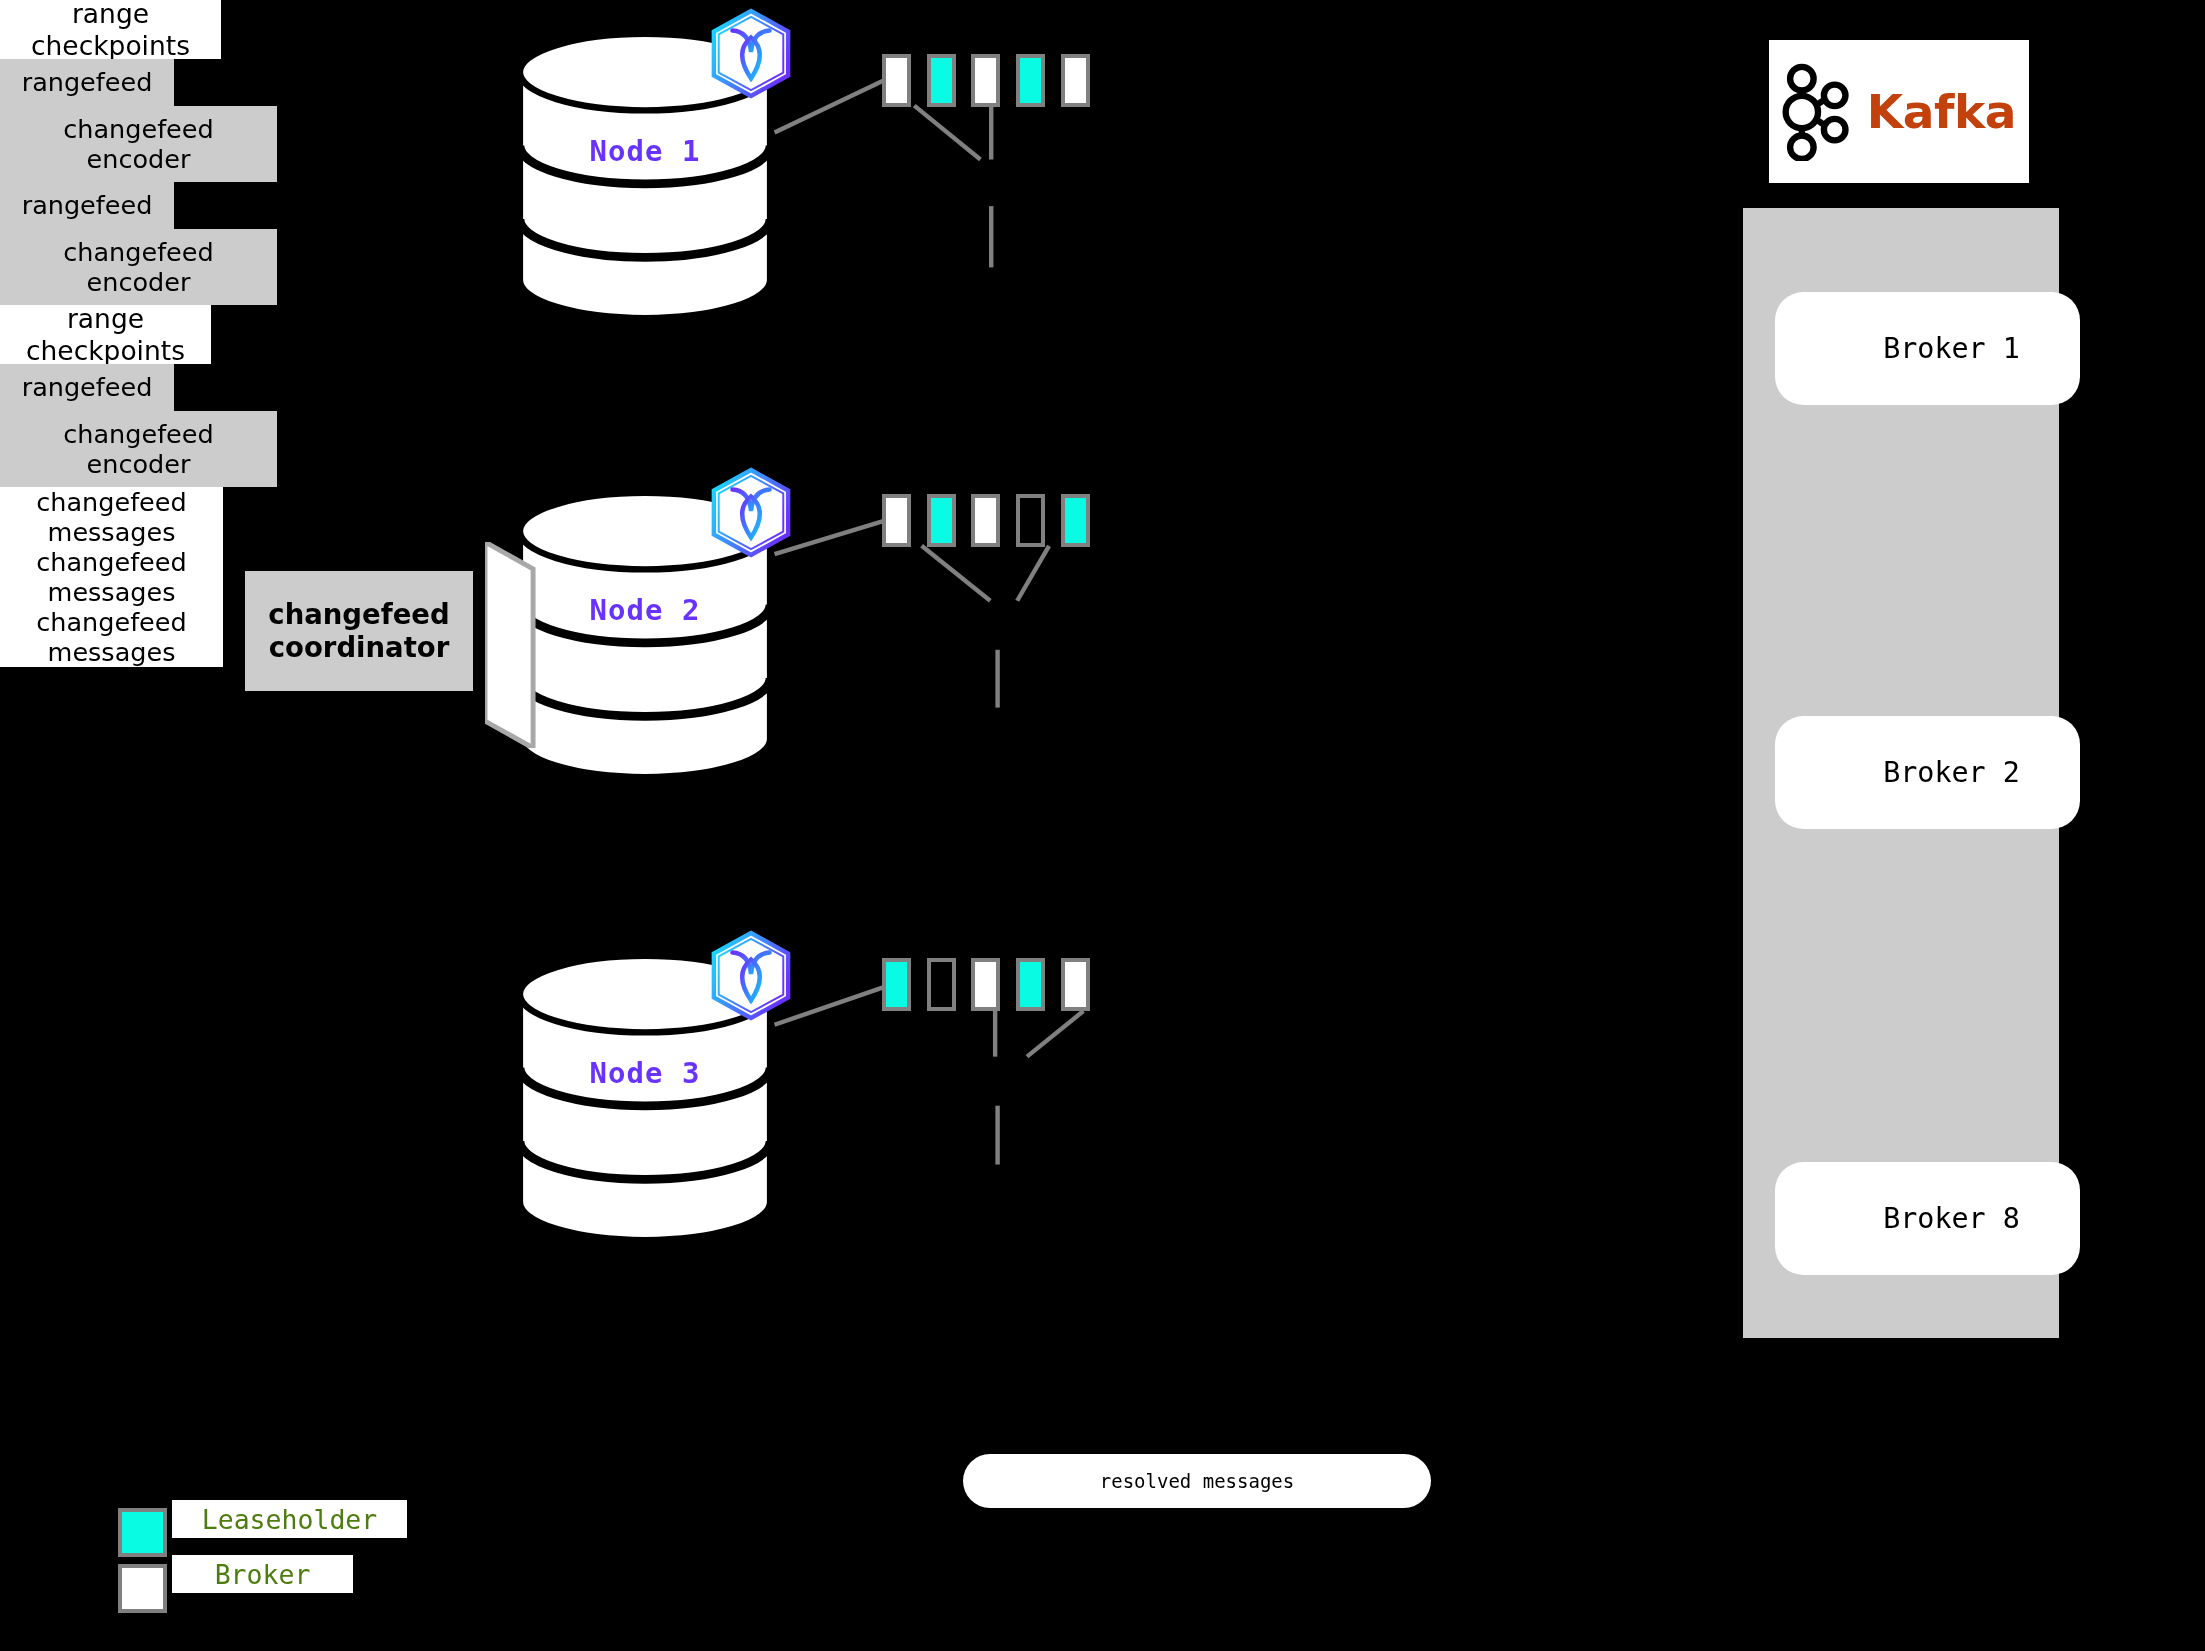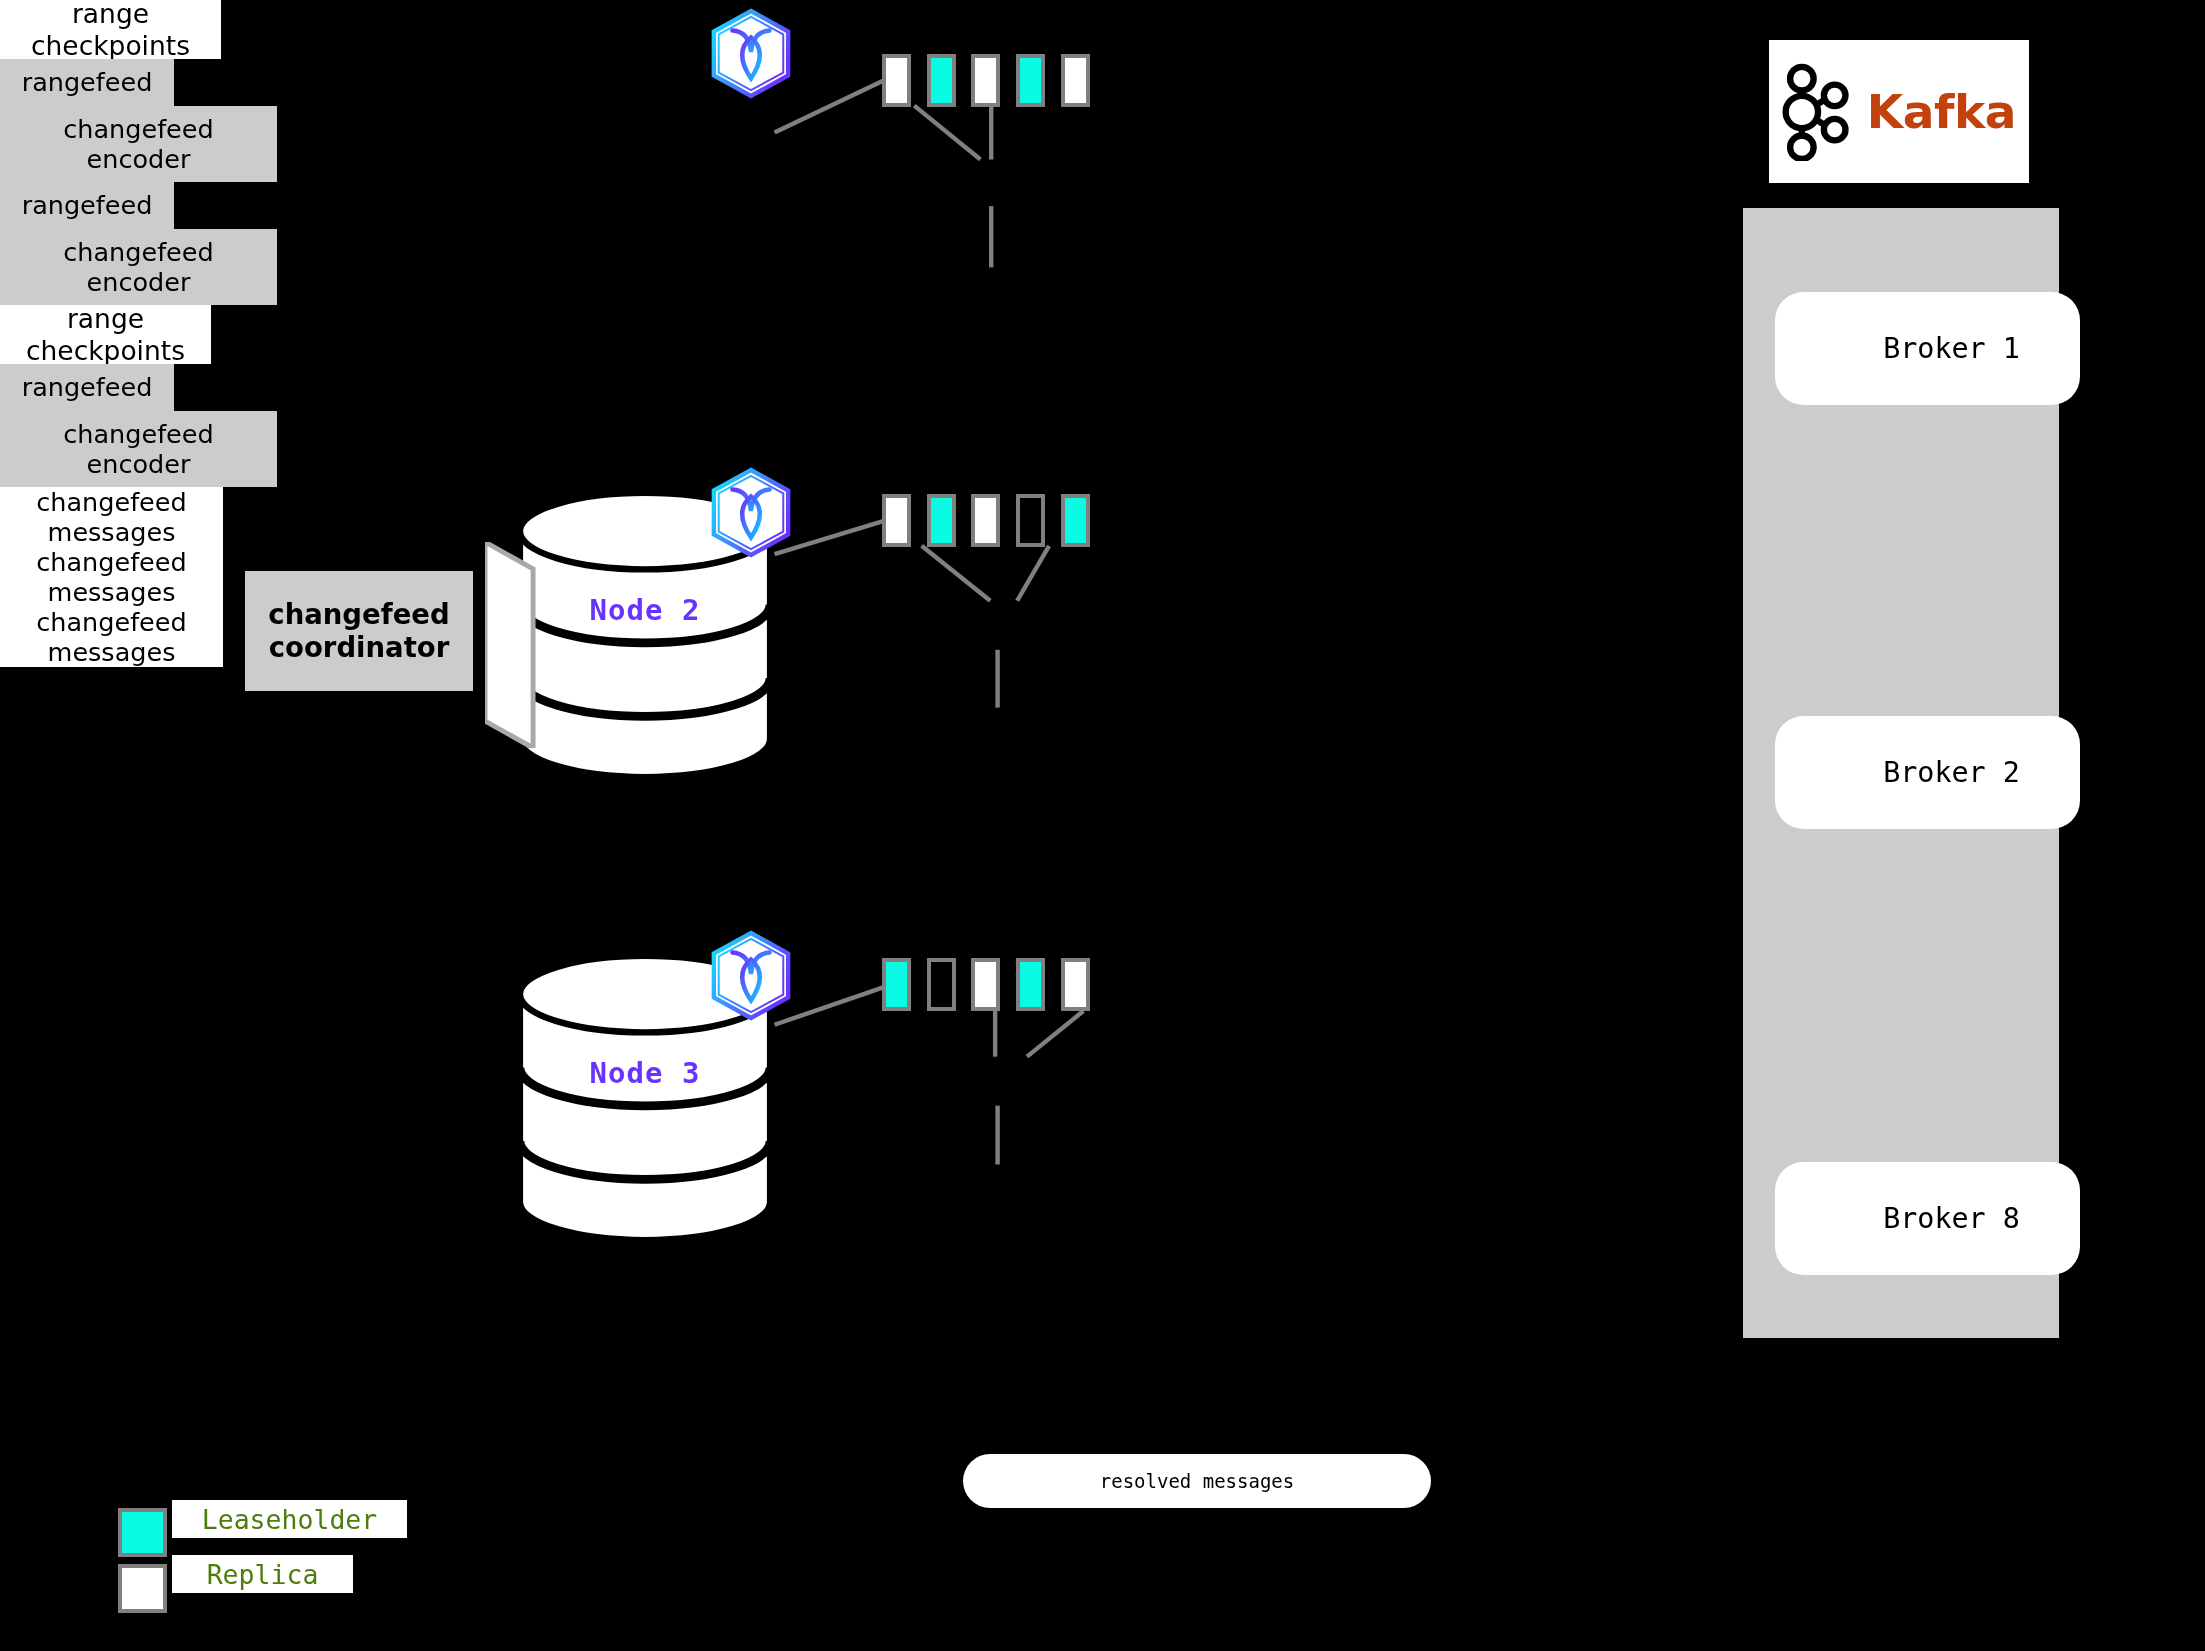--- a/index.html
+++ b/index.html
@@ -183,20 +183,29 @@
       <line x1="2140" y1="1113" x2="2075" y2="1225"></line>
       <line x1="2035" y1="1325" x2="2035" y2="1443"></line>
 
       <line x1="1580" y1="2090" x2="1812" y2="2010"></line>
       <line x1="2030" y1="2060" x2="2030" y2="2155"></line>
       <line x1="2210" y1="2062" x2="2095" y2="2155"></line>
       <line x1="2035" y1="2255" x2="2035" y2="2375"></line>
     </g>
   </svg>
 
+  <div class="cylinder" style="left:515px; top:29px; width:260px; height:294px;">
+    <svg class="cyl-svg" viewBox="0 0 530 600" preserveAspectRatio="none">
+      <path d="M10 88 A255 78 0 0 1 520 88 L520 512 A255 78 0 0 1 10 512 Z" fill="#ffffff" stroke="#000000" stroke-width="13"></path>
+      <ellipse cx="265" cy="88" rx="255" ry="78" fill="#ffffff" stroke="#000000" stroke-width="13"></ellipse>
+      <path d="M10 238 A255 78 0 0 0 520 238" fill="none" stroke="#000000" stroke-width="18"></path>
+      <path d="M10 388 A255 78 0 0 0 520 388" fill="none" stroke="#000000" stroke-width="18"></path>
+    </svg>
+    <div class="node-name" style="top:105px;">Node 1</div>
+  </div>
 
   <div class="crdb-hex" style="left:707px; top:7.4px; width:88px; height:93px;">
     <svg viewBox="0 0 180 190" width="88" height="93">
       <defs>
         <linearGradient id="hexg1" x1="0" y1="0" x2="1" y2="0.6">
           <stop offset="0%" stop-color="#12e7ff"></stop>
             <stop offset="100%" stop-color="#6933ff"></stop>
         </linearGradient>
         <linearGradient id="leafg1" x1="0" y1="0" x2="1" y2="1">
           <stop offset="0%" stop-color="#6933ff"></stop>
@@ -345,16 +354,16 @@
   <div class="broker" style="left:1775px; top:292px; width:257px; height:113px;">Broker 1</div>
 
   <div class="broker" style="left:1775px; top:716px; width:257px; height:113px;">Broker 2</div>
 
   <div class="broker" style="left:1775px; top:1162px; width:257px; height:113px;">Broker 8</div>
 
   <div class="legend-swatch" style="left:118px; top:1508px; background:#09fce3;"></div>
   <div class="legend-label" style="left:172px; top:1500px; width:235px; height:38px;">Leaseholder</div>
 
   <div class="legend-swatch" style="left:118px; top:1564px; background:#ffffff;"></div>
-  <div class="legend-label" style="left:172px; top:1555px; width:181px; height:38px;">Replica</div>
+  <div class="legend-label" style="left:172px; top:1555px; width:181px; height:38px;">Broker</div>
 
 </div>
 
 
 </body></html>

